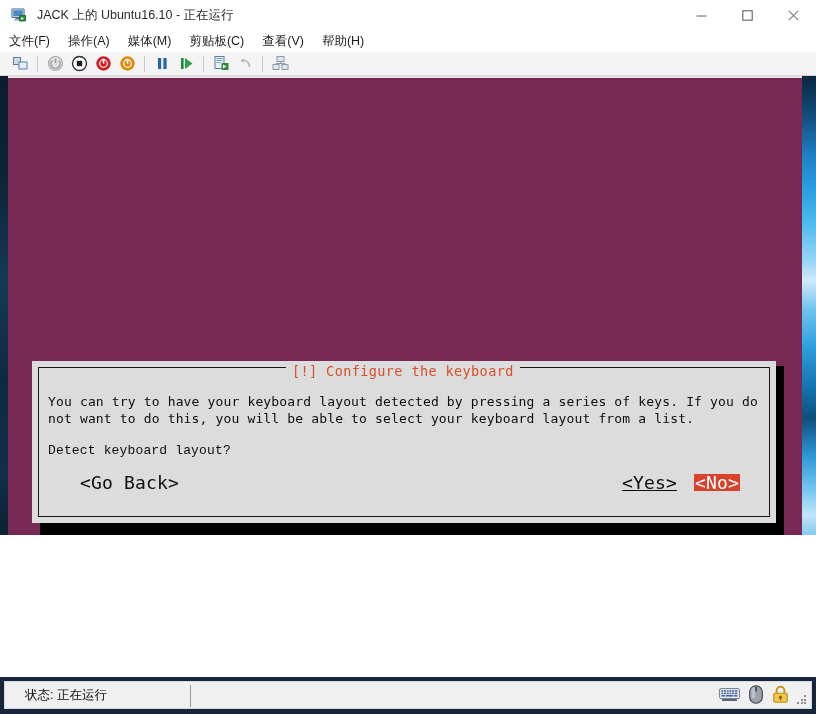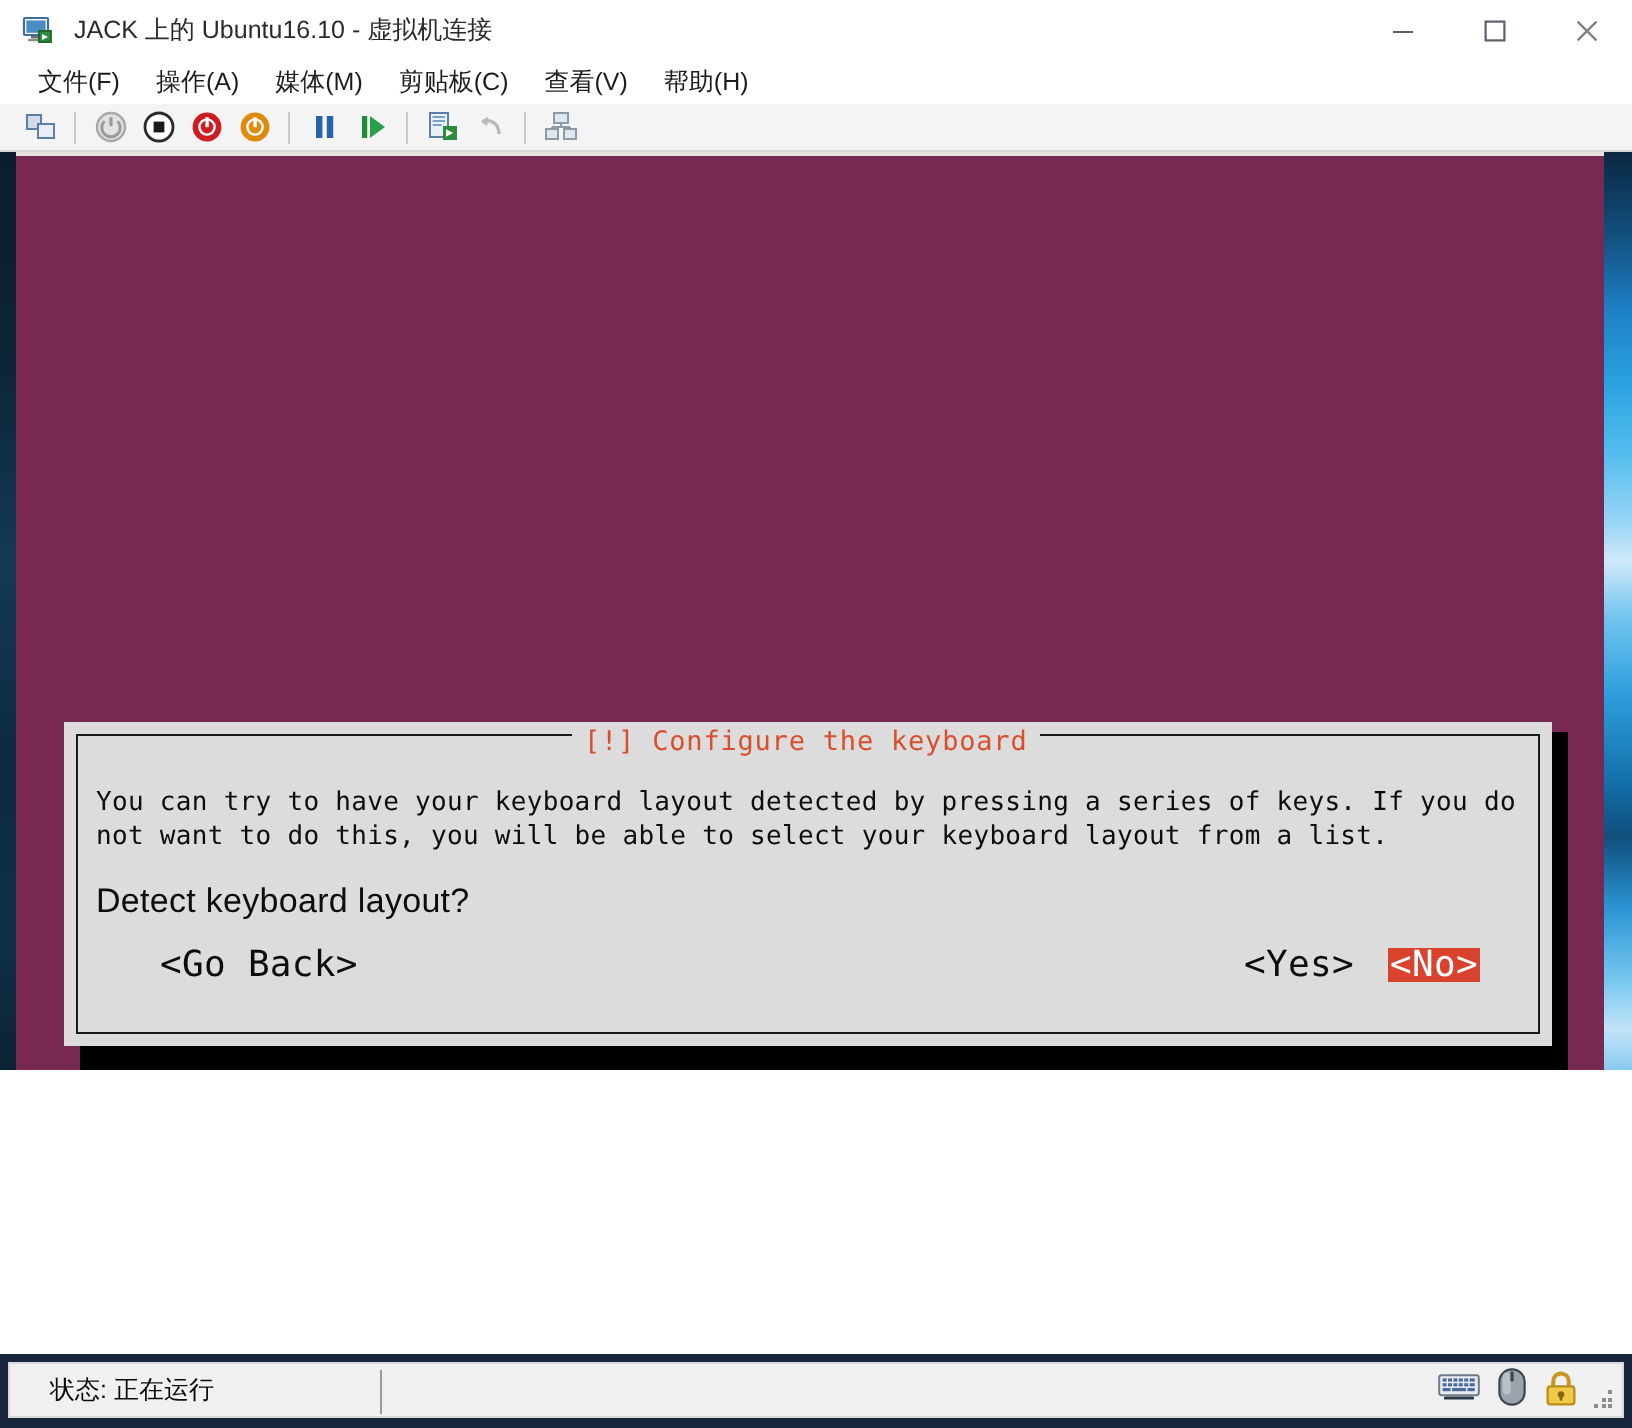--- a/index.html
+++ b/index.html
@@ -58,21 +58,20 @@
     color: #666d74;
   }
 
   .win-menubar {
     position: absolute;
     left: 0; top: 30px;
     width: 816px; height: 22px;
     background: #ffffff;
     display: flex;
     align-items: center;
-    padding-left: 10px;
     box-sizing: border-box;
   }
   .menu-item {
     font-size: 12.5px;
     color: #1d1d1d;
     padding: 2px 9px;
     white-space: nowrap;
     font-family: "Liberation Sans", sans-serif;
   }
 
@@ -179,38 +178,38 @@
     font-family: "DejaVu Sans Mono", monospace;
     font-size: 13px;
     line-height: 16.5px;
     color: #0d0d0d;
     letter-spacing: 0.15px;
     white-space: pre;
   }
   .dlg-question {
     position: absolute;
     left: 48px; top: 367px;
-    font-family: Liberation Sans, sans-serif;
-    font-size: 17px;
+    font-family: Liberation Mono, monospace;
+    font-size: 13px;
     line-height: 16.5px;
     color: #0d0d0d;
     letter-spacing: 0.15px;
     white-space: pre;
   }
   .btn {
     position: absolute;
     font-family: "DejaVu Sans Mono", monospace;
     font-size: 18px;
     line-height: 17px;
     color: #0d0d0d;
     letter-spacing: 0.15px;
     white-space: pre;
   }
   .btn-goback { left: 80px; top: 398px; }
-  .btn-yes    { left: 622px; top: 398px; }
+  .btn-yes    { left: 622px; top: 398px; text-decoration: underline; }
   .btn-no     {
     left: 694px; top: 398px;
     background: #d9432e;
     color: #ffffff;
     padding: 0 1px;
   }
 
   
   .win-statusbar {
     position: absolute;
@@ -270,21 +269,21 @@
     <div class="win-title-icon">
       <svg width="16" height="16" viewBox="0 0 16 16">
         <rect x="1" y="2" width="12" height="8.5" rx="0.5" fill="#ffffff" stroke="#3a6ea5" stroke-width="1.1"></rect>
         <rect x="2.2" y="3.2" width="9.6" height="6.2" fill="#4b8bc4"></rect>
         <rect x="4.5" y="11" width="5" height="1.2" fill="#6d6d6d"></rect>
         <rect x="3" y="12.4" width="8" height="1.2" rx="0.4" fill="#8a8a8a"></rect>
         <path d="M8.5 8.5 h6 v5.5 h-6 z" fill="#2e8b3d" stroke="#1d6b2a" stroke-width="0.9"></path>
         <path d="M10 10 l3 1.5 l-3 1.5 z" fill="#ffffff"></path>
       </svg>
     </div>
-    <div class="win-title-text">JACK 上的 Ubuntu16.10 - 虚拟机连接</div>
+    <div class="win-title-text">JACK 上的 Ubuntu16.10 - 正在运行</div>
     <div class="win-ctrl-group">
       <div class="win-ctrl">
         <svg width="11" height="11" viewBox="0 0 11 11">
             <line x1="0.5" y1="6" x2="10.5" y2="6" stroke="#5a6168" stroke-width="1"></line>
           </svg>
       </div>
       <div class="win-ctrl">
         <svg width="11" height="11" viewBox="0 0 11 11">
             <rect x="0.8" y="0.8" width="9.4" height="9.4" fill="none" stroke="#5a6168" stroke-width="1.1"></rect>
           </svg>

